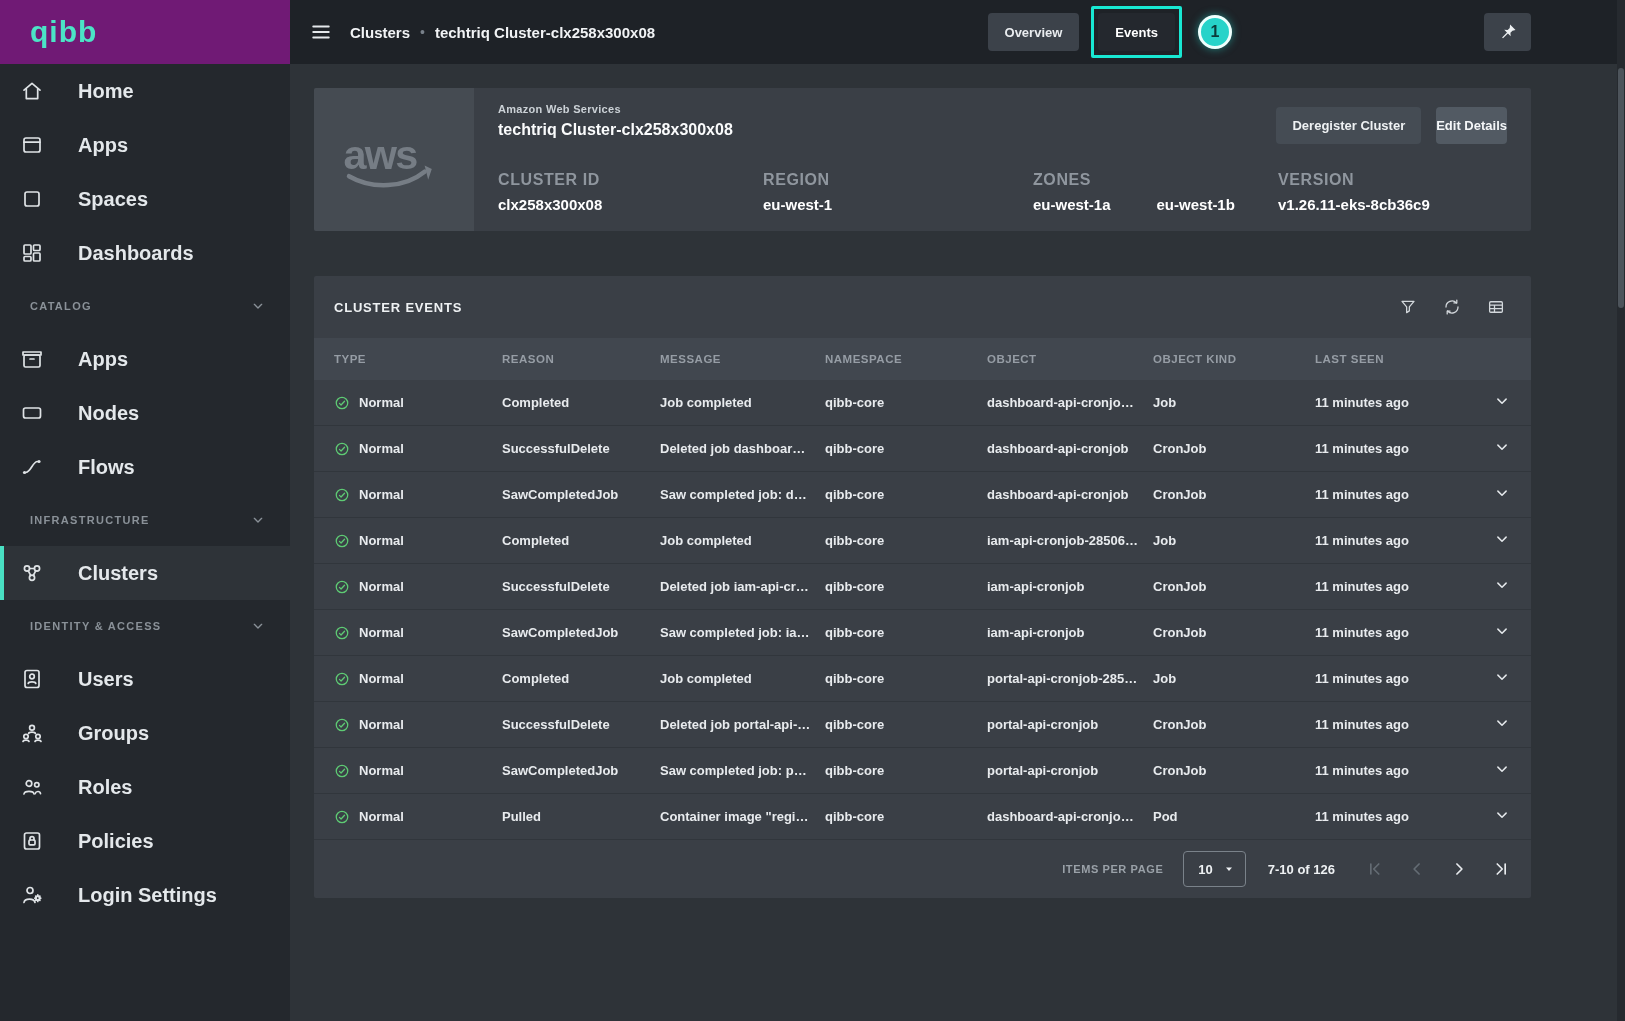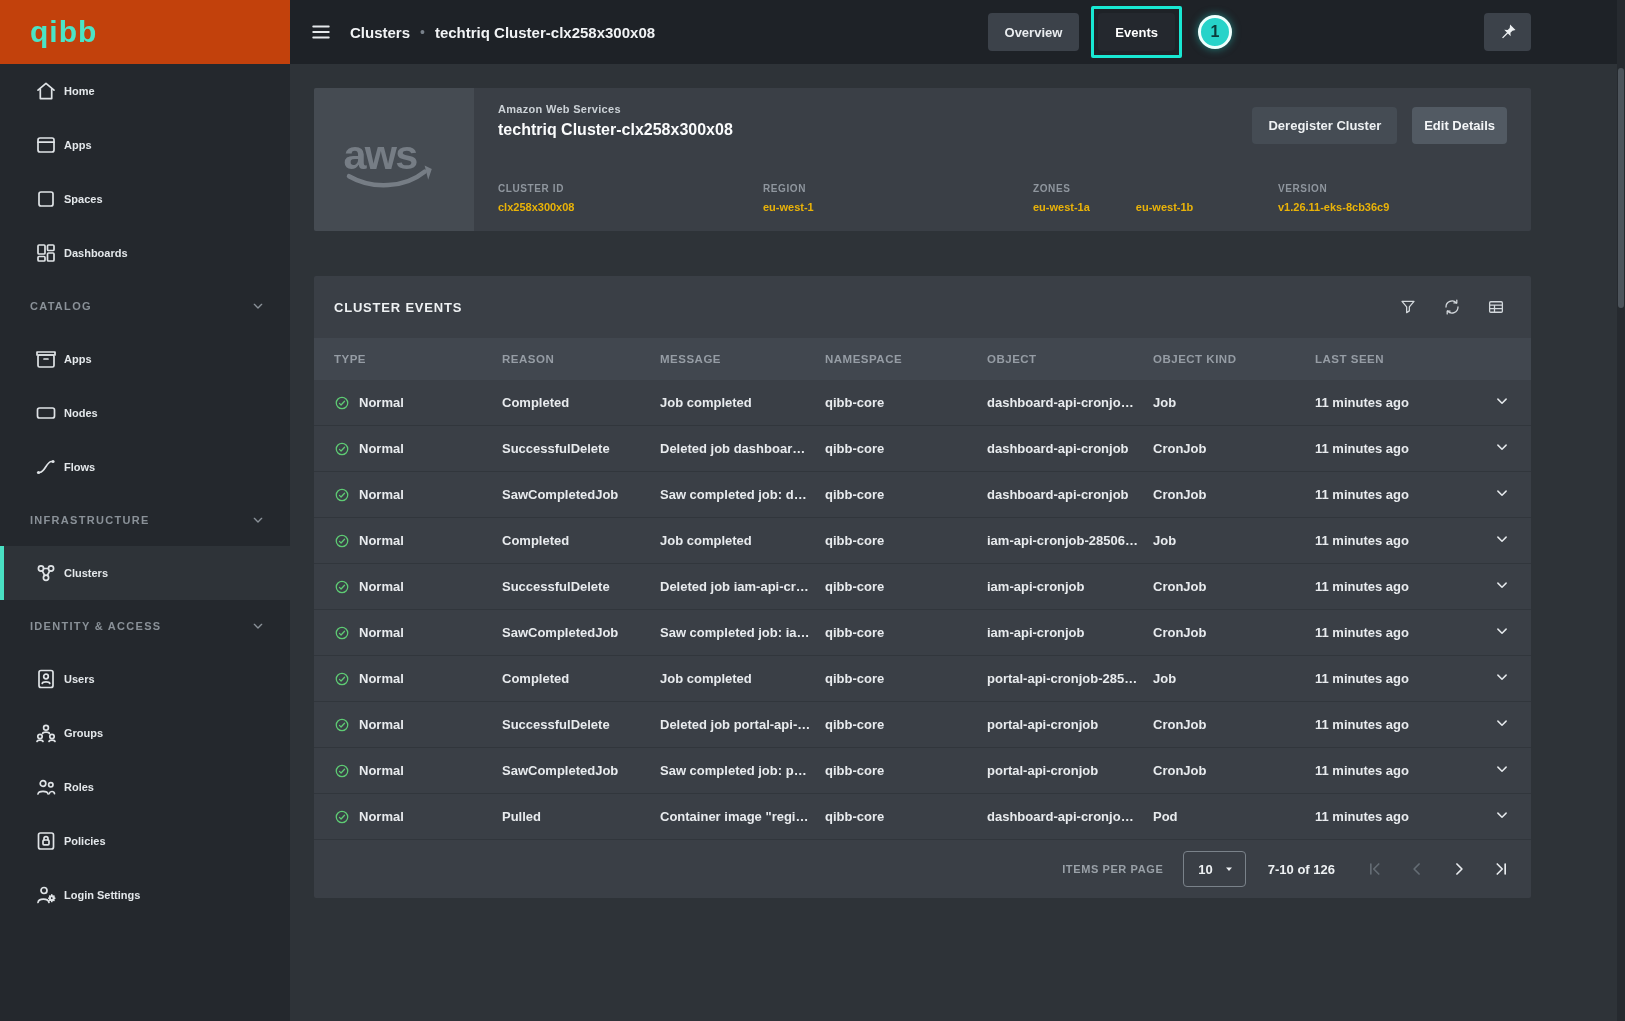--- a/index.html
+++ b/index.html
@@ -7,25 +7,25 @@
   body {
     font-family: "Liberation Sans", "DejaVu Sans", sans-serif;
     background: #2e3338;
     overflow: hidden;
     position: relative;
   }
   .app { display: flex; width: 100%; height: 100%; }
 
   
   .sidebar { width: 290px; flex: 0 0 290px; background: #24282d; display: flex; flex-direction: column; }
-  .logo-bar { height: 64px; flex: 0 0 64px; background: #c2410c; display: flex; align-items: center; padding-left: 30px; }
+  .logo-bar { height: 64px; flex: 0 0 64px; background: #701a75; display: flex; align-items: center; padding-left: 30px; }
   .logo { font-size: 30px; font-weight: bold; color: #4be4c6; letter-spacing: 1px; cursor: pointer; }
   .nav { flex: 1; overflow: hidden; }
-  .nav-item { height: 54px; display: flex; align-items: center; gap: 6px; padding: 0 20px 0 34px;
-    color: #e4e8eb; font-size: 11px; font-weight: bold; cursor: pointer; position: relative; }
+  .nav-item { height: 54px; display: flex; align-items: center; gap: 34px; padding: 0 20px 0 20px;
+    color: #e4e8eb; font-size: 20px; font-weight: bold; cursor: pointer; position: relative; }
   .nav-icon { width: 24px; height: 24px; flex: 0 0 24px; color: #dfe3e6; }
   .nav-icon svg { width: 24px; height: 24px; }
   .nav-item.active { background: #2e3338; }
   .nav-item.active::before { content: ""; position: absolute; left: 0; top: 0; bottom: 0; width: 4px; background: #49e0c3; }
   .nav-section { height: 52px; display: flex; align-items: center; justify-content: space-between;
     padding: 0 24px 0 30px; color: #8a9198; font-size: 11px; font-weight: bold; letter-spacing: 1.3px; cursor: pointer; }
   .nav-chevron { width: 16px; height: 16px; color: #8a9198; }
   .nav-chevron svg { width: 16px; height: 16px; }
 
   
@@ -52,25 +52,25 @@
 
   .cluster-card { height: 143px; background: #3a3f46; display: flex; border-radius: 2px; overflow: hidden; }
   .aws-box { flex: 0 0 160px; background: #454b52; display: flex; align-items: center; justify-content: center; }
   .aws-box svg { width: 108px; height: 66px; }
   .card-right { flex: 1; display: flex; flex-direction: column; min-width: 0; }
   .card-top { flex: 1; display: flex; justify-content: space-between; align-items: flex-start; padding: 15px 24px 0 24px; }
   .provider { font-size: 11px; font-weight: bold; color: #ccd2d7; letter-spacing: .3px; }
   .cluster-name { font-size: 16px; font-weight: bold; color: #fafbfc; margin-top: 6px; }
   .card-actions { display: flex; gap: 15px; padding-top: 4px; }
   .btn-deregister { height: 37px; padding: 0 16px; font-size: 13px; background: #454c54; color: #eef1f3; }
-  .btn-edit { height: 37px; padding: 0 12px; font-size: 13px; background: #525a63; color: #f4f6f8; }
+  .btn-edit { height: 37px; padding: 0 0; font-size: 13px; background: #525a63; color: #f4f6f8; }
   .card-fields { display: flex; padding: 0 24px 18px 24px; }
   .f1 { width: 265px; } .f2 { width: 270px; } .f3 { width: 245px; } .f4 { flex: 1; }
-  .field-label { font-size: 10px; font-weight: bold; color: #8f969e; letter-spacing: .6px; }
-  .field-value { font-size: 11px; font-weight: bold; color: #eab308; margin-top: 7px; }
+  .field-label { font-size: 16px; font-weight: bold; color: #8f969e; letter-spacing: .6px; }
+  .field-value { font-size: 15px; font-weight: bold; color: #ffffff; margin-top: 7px; }
   .zone-values { display: flex; gap: 46px; }
 
   
   .events-panel { margin-top: 45px; background: #3a3f46; border-radius: 2px; }
   .panel-header { height: 62px; display: flex; align-items: center; padding: 0 26px 0 20px; }
   .panel-title { font-size: 13px; font-weight: bold; color: #eef1f3; letter-spacing: .8px; }
   .panel-icons { margin-left: auto; display: flex; align-items: center; gap: 26px; color: #d3d8dc; }
 
   .thead, .trow { display: grid; grid-template-columns: 168px 158px 165px 162px 166px 162px 150px 1fr;
     align-items: center; padding: 0 20px; }

